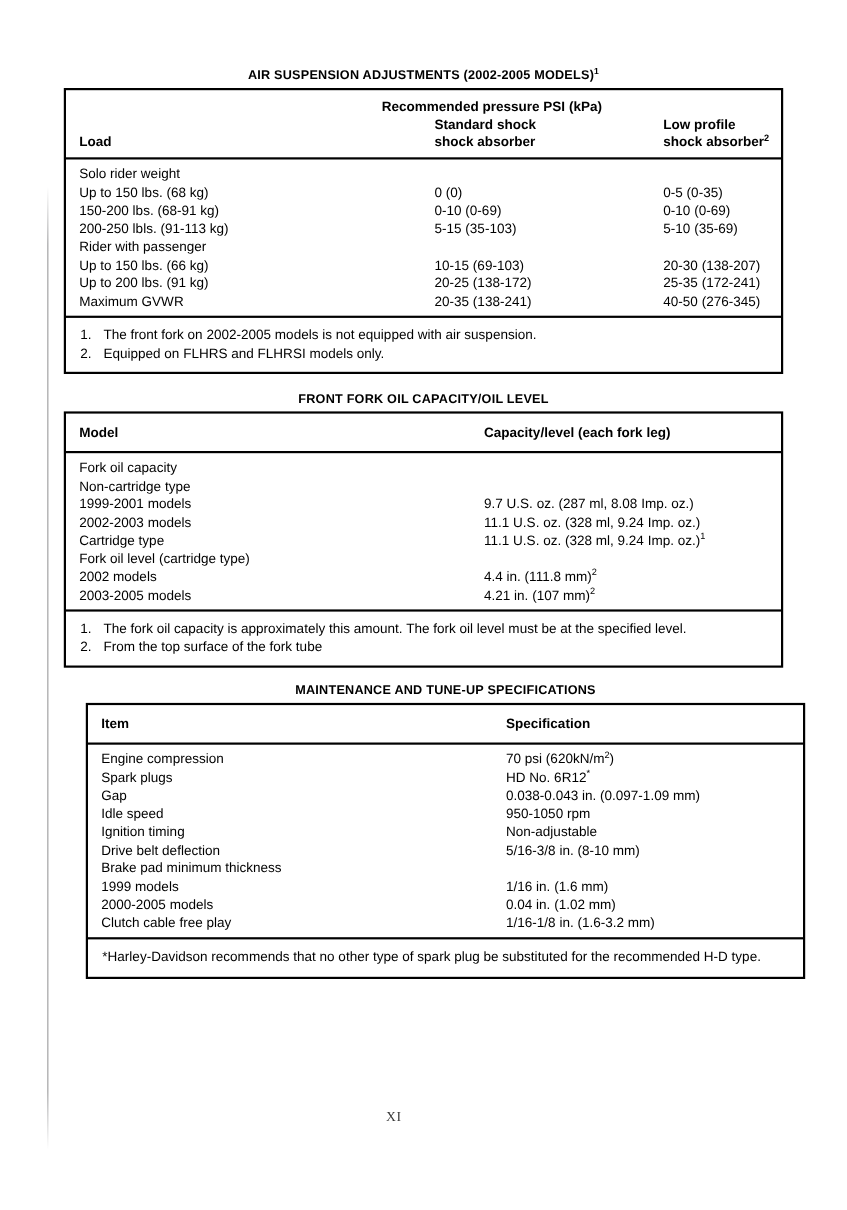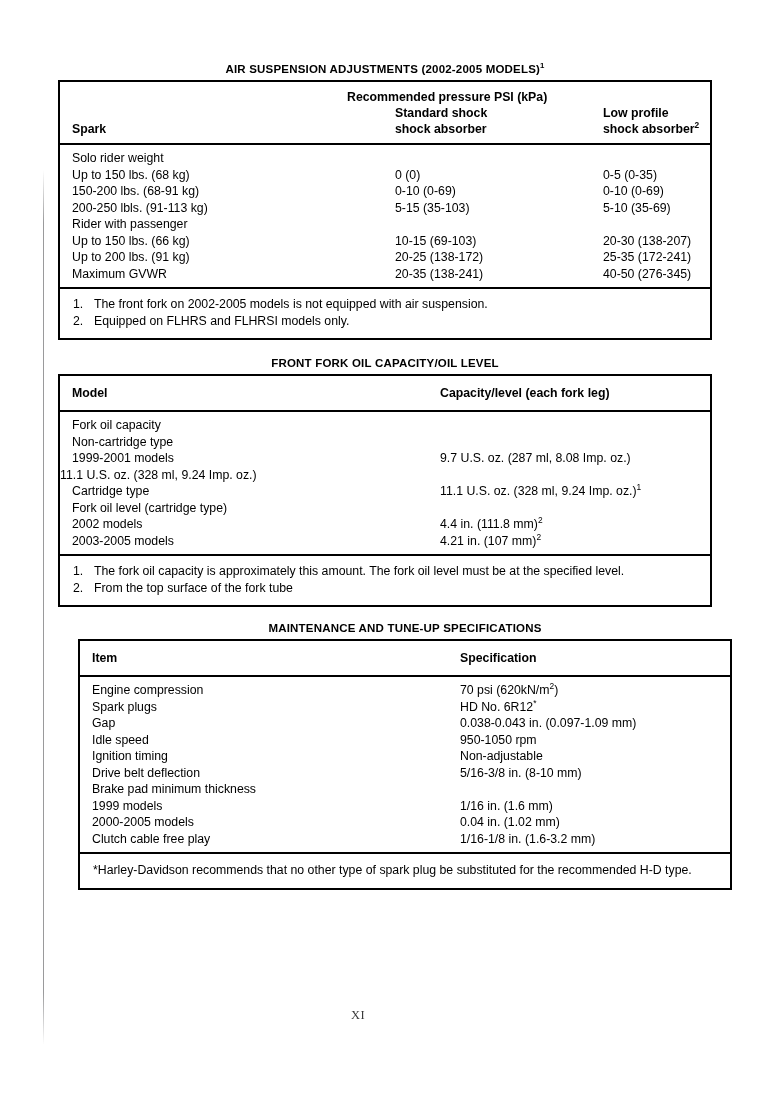--- a/index.html
+++ b/index.html
@@ -153,21 +153,21 @@
     <div class="tbl">
 
       <div class="thead">
         <div class="hdr-span">Recommended pressure PSI (kPa)</div>
         <div class="row head">
           <div class="c1">&nbsp;</div>
           <div class="c2">Standard shock</div>
           <div class="c3">Low profile</div>
         </div>
         <div class="row head">
-          <div class="c1">Spark</div>
+          <div class="c1">Load</div>
           <div class="c2">shock absorber</div>
           <div class="c3"><span>shock absorber</span><sup>2</sup></div>
         </div>
       </div>
 
       <div class="tbody">
         <div class="row">
           <div class="c1 ind0">Solo rider weight</div>
           <div class="c2"></div>
           <div class="c3"></div>
@@ -243,20 +243,21 @@
         </div>
         <div class="row">
           <div class="c1 ind1">Non-cartridge type</div>
           <div class="c2"><span></span><sup></sup></div>
         </div>
         <div class="row">
           <div class="c1 ind2">1999-2001 models</div>
           <div class="c2"><span>9.7 U.S. oz. (287 ml, 8.08 Imp. oz.)</span><sup></sup></div>
         </div>
         <div class="row">
+          <div class="c1 ind2">2002-2003 models</div>
           <div class="c2"><span>11.1 U.S. oz. (328 ml, 9.24 Imp. oz.)</span><sup></sup></div>
         </div>
         <div class="row">
           <div class="c1 ind1">Cartridge type</div>
           <div class="c2"><span>11.1 U.S. oz. (328 ml, 9.24 Imp. oz.)</span><sup>1</sup></div>
         </div>
         <div class="row">
           <div class="c1 ind0">Fork oil level (cartridge type)</div>
           <div class="c2"><span></span><sup></sup></div>
         </div>

